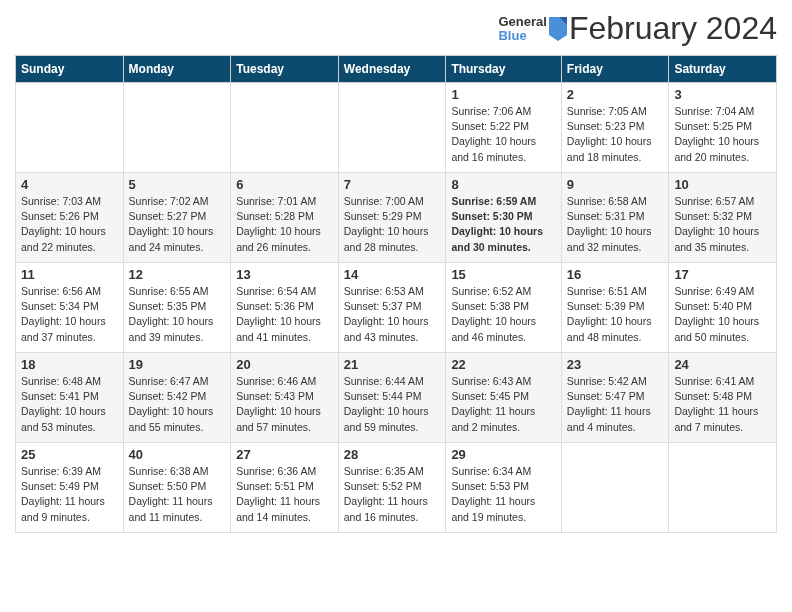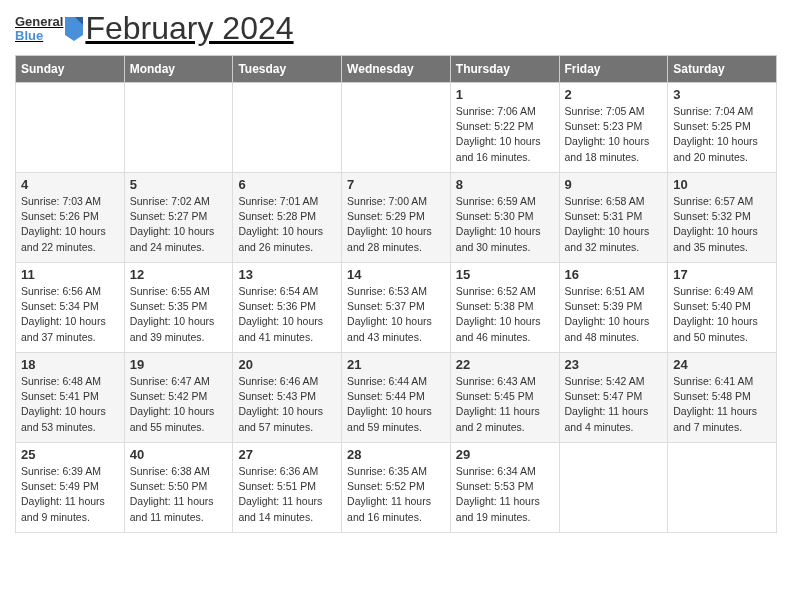--- a/index.html
+++ b/index.html
@@ -5,24 +5,23 @@
     * { box-sizing: border-box; margin: 0; padding: 0; }
     body {
       font-family: Arial, sans-serif;
       background: #fff;
       width: 792px;
       min-height: 612px;
       padding: 10px 15px;
     }
     .header-section {
       display: flex;
-      justify-content: flex-start;
+      justify-content: flex-end;
       align-items: flex-start;
       margin-bottom: 8px;
-      text-decoration: underline;
     }
     .logo {
       display: flex;
       align-items: center;
       margin-top: 5px;
     }
     .logo-text {
       display: flex;
       flex-direction: column;
       font-size: 13px;
@@ -43,21 +42,21 @@
       font-size: 14px;
       font-weight: normal;
       color: #555;
     }
     table {
       width: 100%;
       border-collapse: collapse;
       font-size: 11px;
     }
     thead tr th {
-      background-color: #737373;
+      background-color: #0c4a6e;
       color: white;
       text-align: left;
       padding: 6px 5px;
       font-size: 12px;
       font-weight: bold;
       border: 1px solid #ccc;
     }
     tbody tr td {
       border: 1px solid #ddd;
       vertical-align: top;
@@ -168,21 +167,21 @@
         </td>
         <td>
           <span class="day-number">7</span>
           <div class="day-info" style="white-space: pre-line;">Sunrise: 7:00 AM
 Sunset: 5:29 PM
 Daylight: 10 hours
 and 28 minutes.</div>
         </td>
         <td>
           <span class="day-number">8</span>
-          <div class="day-info" style="white-space: pre-line;">Sunrise: 6:59 AM
+          <div class="day-info" style="white-space: pre-line; font-weight: bold;">Sunrise: 6:59 AM
 Sunset: 5:30 PM
 Daylight: 10 hours
 and 30 minutes.</div>
         </td>
         <td>
           <span class="day-number">9</span>
           <div class="day-info" style="white-space: pre-line;">Sunrise: 6:58 AM
 Sunset: 5:31 PM
 Daylight: 10 hours
 and 32 minutes.</div>

